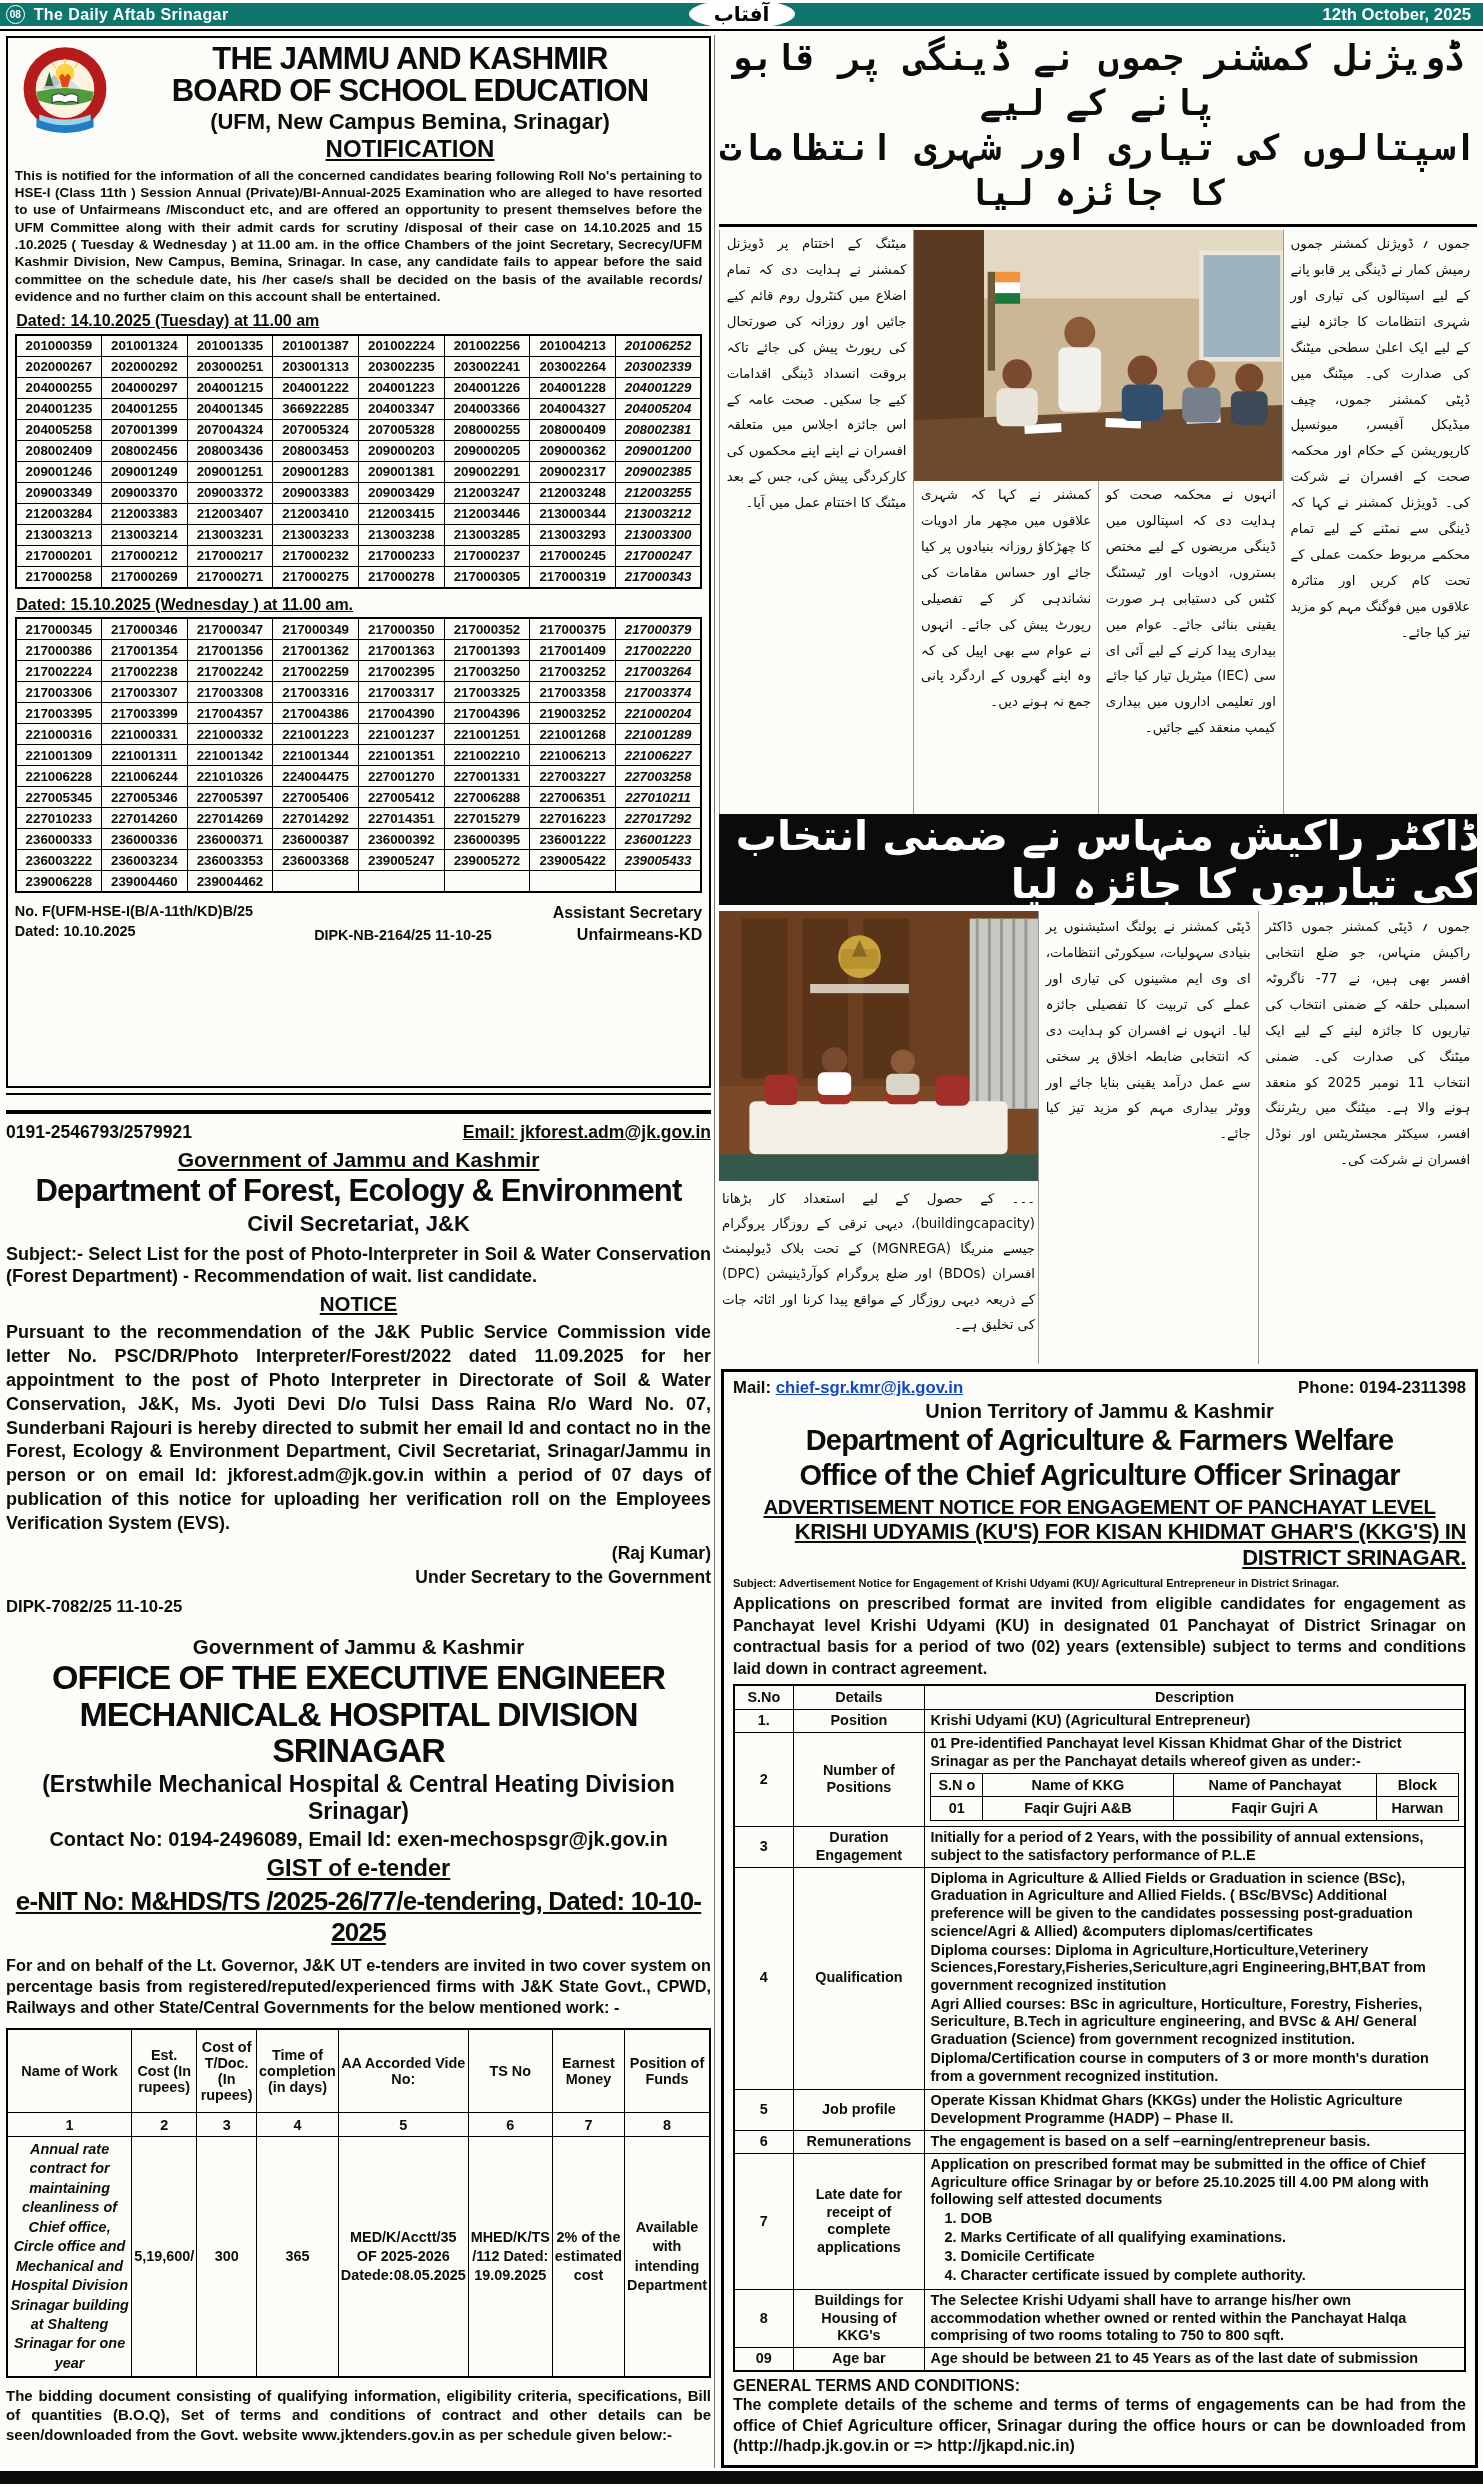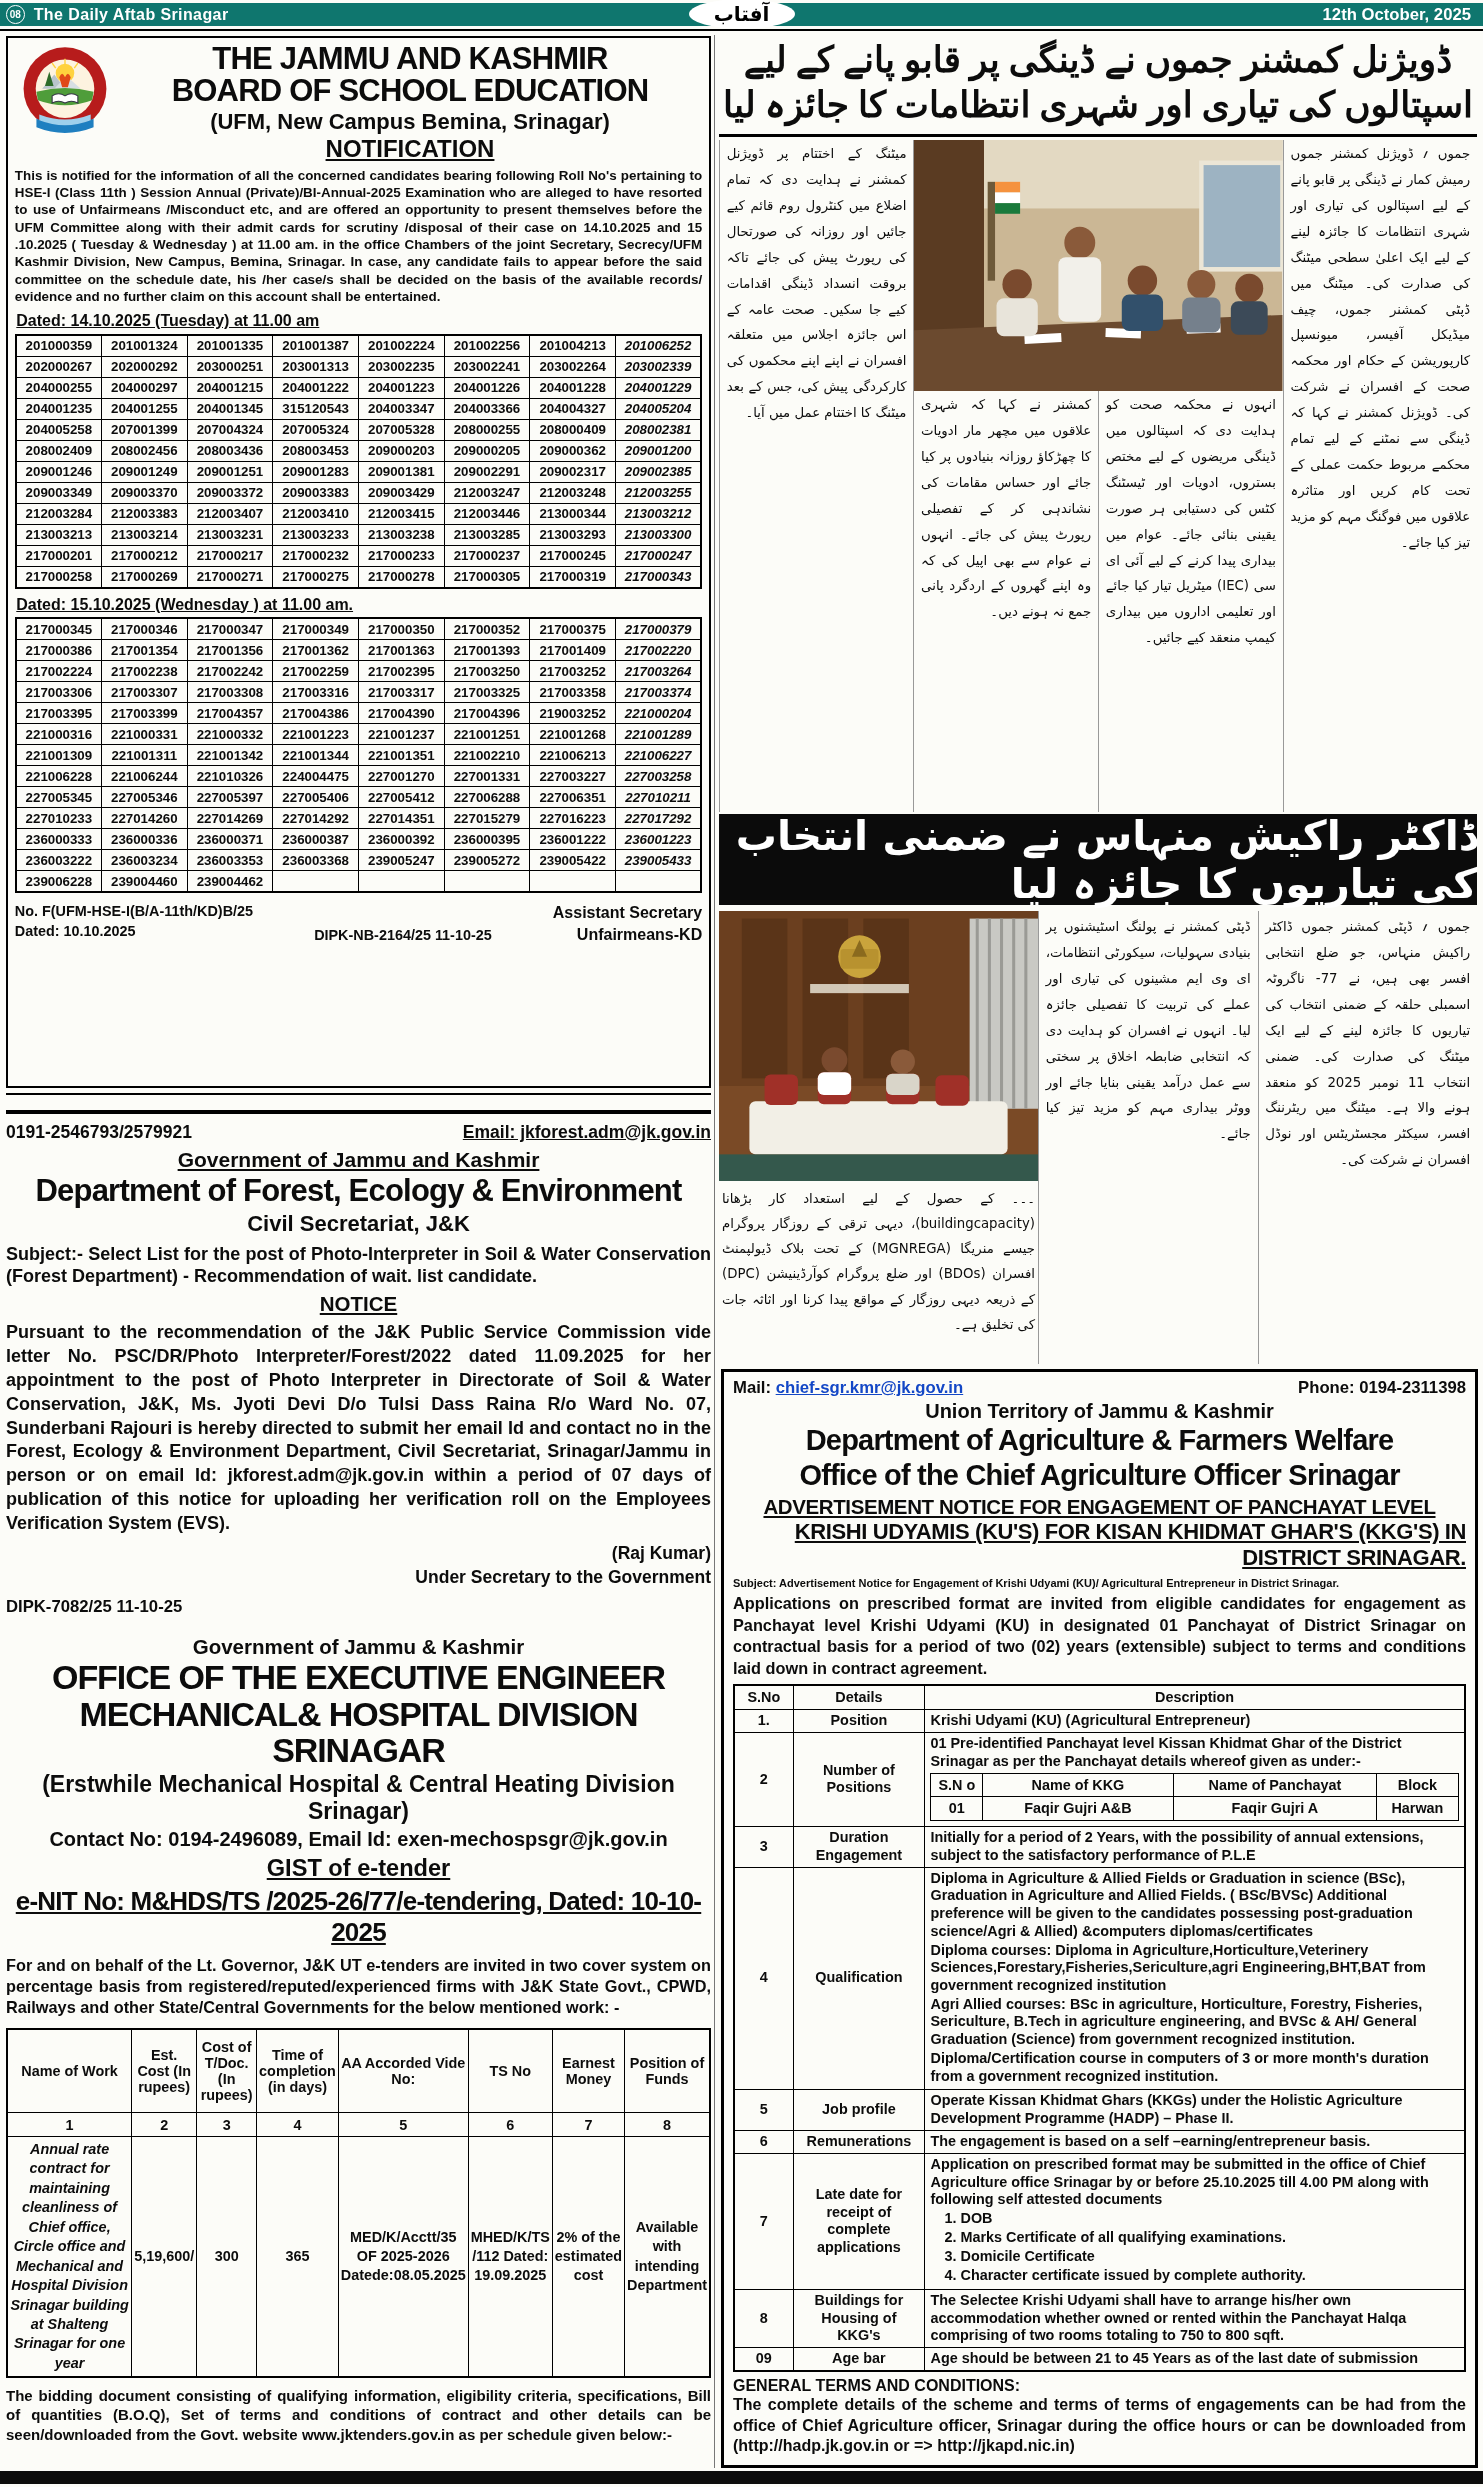--- a/index.html
+++ b/index.html
@@ -54,21 +54,21 @@
   .tender-table{width:100%;border-collapse:collapse;border:2.3px solid #000;margin-top:10px;}
   .tender-table th,.tender-table td{border:1.5px solid #000;font-size:14.4px;font-weight:bold;text-align:center;padding:3px 2px;vertical-align:middle;}
   .tender-table th{height:76px;}
   .tt-nums td{height:16.7px;}
   .tt-data td{height:114px;line-height:1.35;}
   .tt-work{font-style:italic;}
   .t-note{font-size:15px;font-weight:bold;text-align:justify;line-height:1.3;margin-top:7.6px;}
   
   .urdu{font-family:"DejaVu Sans",sans-serif;direction:rtl;}
   #urdu1{position:absolute;left:719px;top:36px;width:758px;}
-  .u1-head{direction:rtl;text-align:center;font-weight:bold;font-size:36px;line-height:1.25;font-family:Liberation Serif, serif;padding:1.5px 0 6px;border-bottom:3px solid #000;}
+  .u1-head{direction:rtl;text-align:center;font-weight:bold;font-size:36px;line-height:1.25;font-family:Liberation Mono, monospace;padding:1.5px 0 6px;border-bottom:3px solid #000;}
   .art1-body{display:flex;direction:rtl;margin-top:3px;height:672px;overflow:hidden;}
   .a1col{flex:1;padding:1.5px 6.8px;font-size:13.3px;line-height:1.95;text-align:justify;}
   .a1col+ .a1col, .a1mid{border-left:0.8px solid #999;}
   .a1col{border-left:0.8px solid #999;}
   .a1col:first-child{border-left:0.8px solid #999;}
   .a1mid{flex:2.05;display:flex;flex-direction:column;}
   .a1midcols{display:flex;direction:rtl;flex:1;overflow:hidden;}
   .a1midcols .a1col:last-child{border-left:none;}
   #urdu2banner{position:absolute;left:719px;top:814px;width:758px;height:91px;background:#0b0b0b;color:#fff;display:flex;align-items:center;justify-content:center;font-size:41px;font-weight:bold;font-family:"DejaVu Sans",sans-serif;direction:rtl;}
   #urdu2{position:absolute;left:719px;top:911px;width:758px;height:453px;display:flex;direction:rtl;overflow:hidden;}
@@ -171,21 +171,21 @@
             <td>204001222</td>
             <td>204001223</td>
             <td>204001226</td>
             <td>204001228</td>
             <td>204001229</td>
           </tr>
           <tr>
             <td>204001235</td>
             <td>204001255</td>
             <td>204001345</td>
-            <td>315120543</td>
+            <td>366922285</td>
             <td>204003347</td>
             <td>204003366</td>
             <td>204004327</td>
             <td>204005204</td>
           </tr>
           <tr>
             <td>204005258</td>
             <td>207001399</td>
             <td>207004324</td>
             <td>207005324</td>

